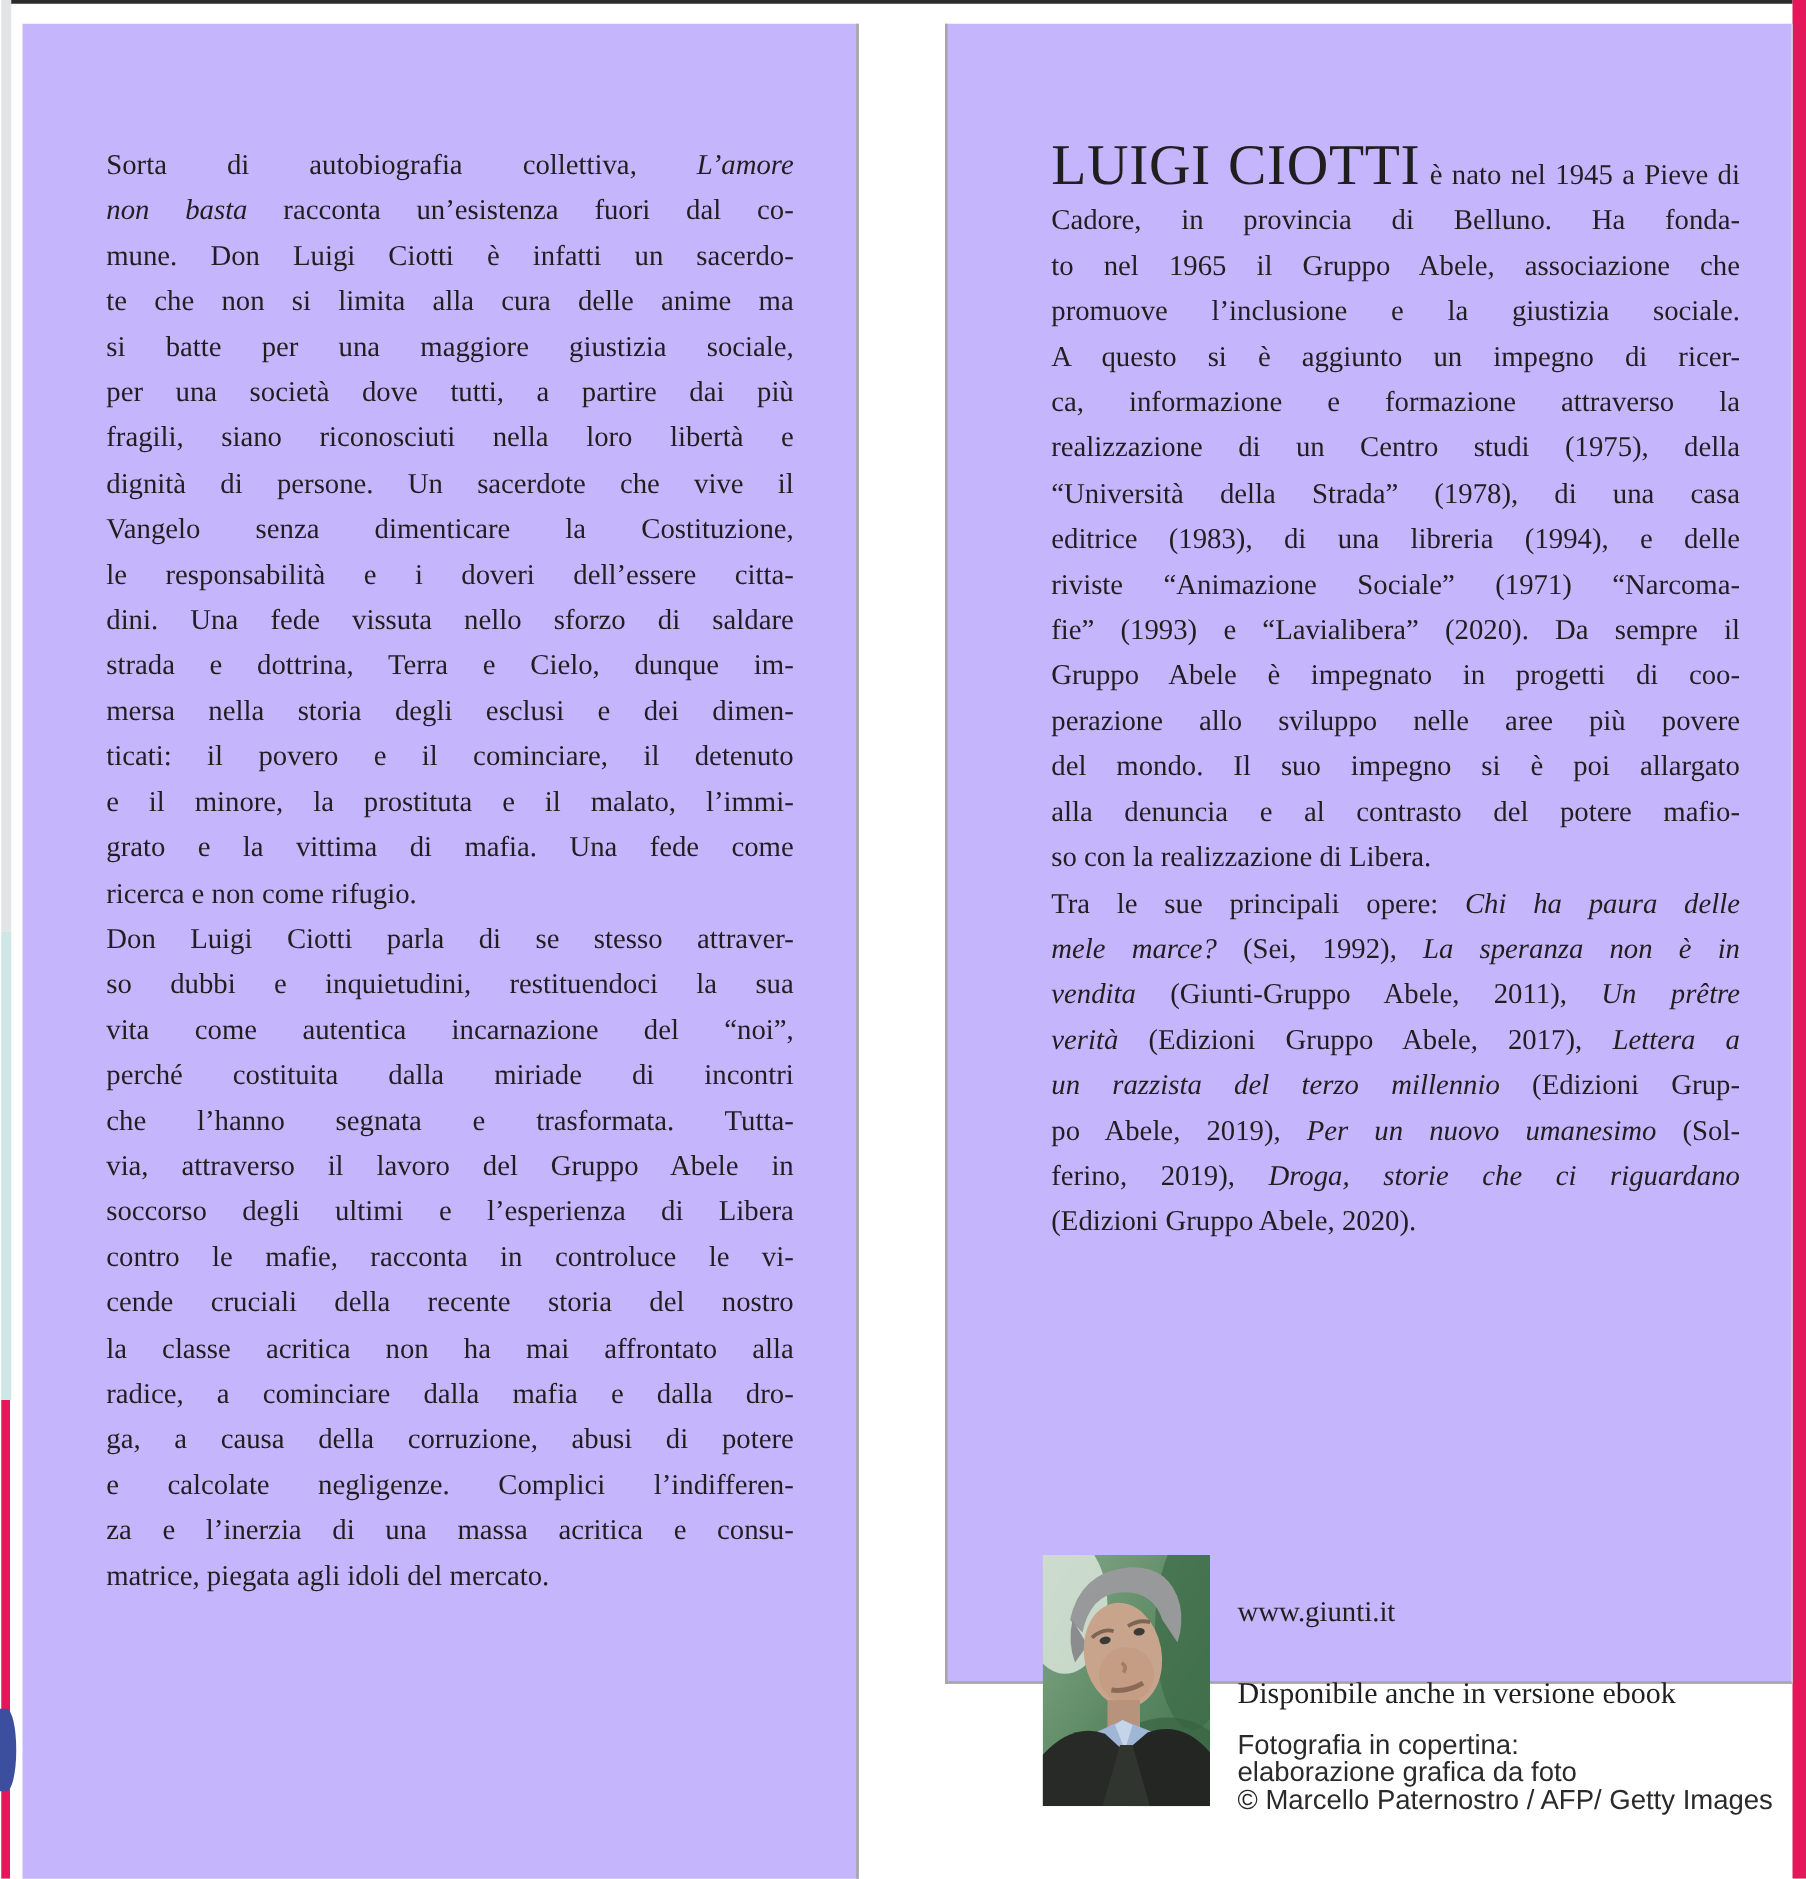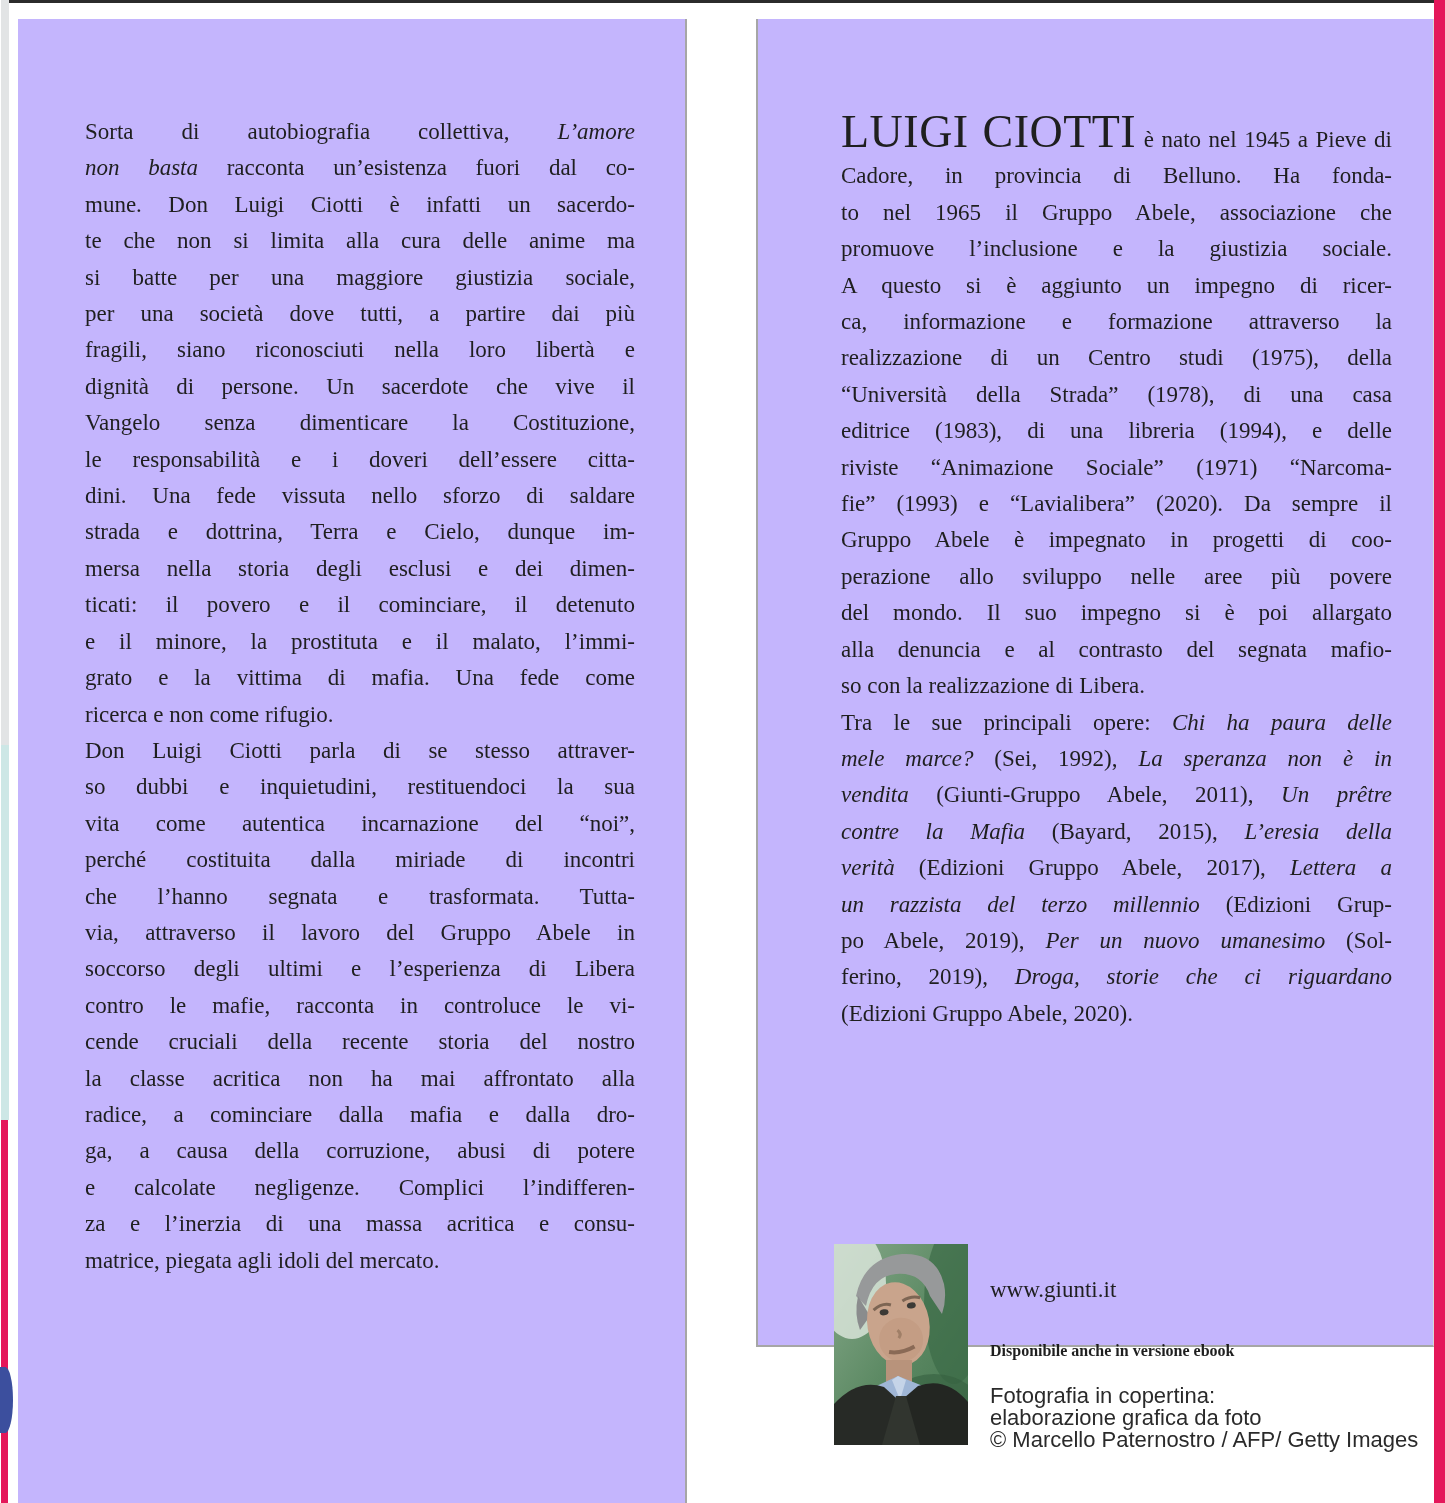--- a/index.html
+++ b/index.html
@@ -50,21 +50,21 @@
     font-size:46px;
     line-height:36.4px;
     letter-spacing:0.5px;
   }
   
   .author-photo{
     position:absolute;left:76px;top:1225px;width:134px;height:201px;
     overflow:hidden;
   }
   .site-link{position:absolute;left:232px;top:1258px;font-size:23px;}
-  .ebook-note{position:absolute;left:232px;top:1323px;font-size:16px;font-weight:bold;}
+  .ebook-note{position:absolute;left:232px;top:1323px;font-size:24px;}
   .credits{
     position:absolute;left:232px;top:1366px;
     font-family:"Liberation Sans","DejaVu Sans",sans-serif;
     font-size:22px;line-height:22px;color:#2a2a2a;
   }
 </style>
 </head>
 <body>
 
 <div class="top-rule"></div>
@@ -120,26 +120,25 @@
       <div class="line"><span>A questo si è aggiunto un impegno di ricer-</span></div>
       <div class="line"><span>ca, informazione e formazione attraverso la</span></div>
       <div class="line"><span>realizzazione di un Centro studi (1975), della</span></div>
       <div class="line"><span>“Università della Strada” (1978), di una casa</span></div>
       <div class="line"><span>editrice (1983), di una libreria (1994), e delle</span></div>
       <div class="line"><span>riviste “Animazione Sociale” (1971) “Narcoma-</span></div>
       <div class="line"><span>fie” (1993) e “Lavialibera” (2020). Da sempre il</span></div>
       <div class="line"><span>Gruppo Abele è impegnato in progetti di coo-</span></div>
       <div class="line"><span>perazione allo sviluppo nelle aree più povere</span></div>
       <div class="line"><span>del mondo. Il suo impegno si è poi allargato</span></div>
-      <div class="line"><span>alla denuncia e al contrasto del segnata mafio-</span></div>
+      <div class="line"><span>alla denuncia e al contrasto del potere mafio-</span></div>
       <div class="line end"><span>so con la realizzazione di Libera.</span></div>
       <div class="line"><span>Tra le sue principali opere: </span><span class="it">Chi ha paura delle</span></div>
       <div class="line"><span class="it">mele marce?</span><span> (Sei, 1992), </span><span class="it">La speranza non è in</span></div>
       <div class="line"><span class="it">vendita</span><span> (Giunti-Gruppo Abele, 2011), </span><span class="it">Un prêtre</span></div>
-      <div class="line"><span class="it">contre la Mafia</span><span> (Bayard, 2015), </span><span class="it">L’eresia della</span></div>
       <div class="line"><span class="it">verità</span><span> (Edizioni Gruppo Abele, 2017), </span><span class="it">Lettera a</span></div>
       <div class="line"><span class="it">un razzista del terzo millennio</span><span> (Edizioni Grup-</span></div>
       <div class="line"><span>po Abele, 2019), </span><span class="it">Per un nuovo umanesimo</span><span> (Sol-</span></div>
       <div class="line"><span>ferino, 2019), </span><span class="it">Droga, storie che ci riguardano</span></div>
       <div class="line end"><span>(Edizioni Gruppo Abele, 2020).</span></div>
     </div>
 
   <div class="author-photo">
     <svg width="134" height="201" viewBox="0 0 134 201" xmlns="http://www.w3.org/2000/svg">
       <defs>

